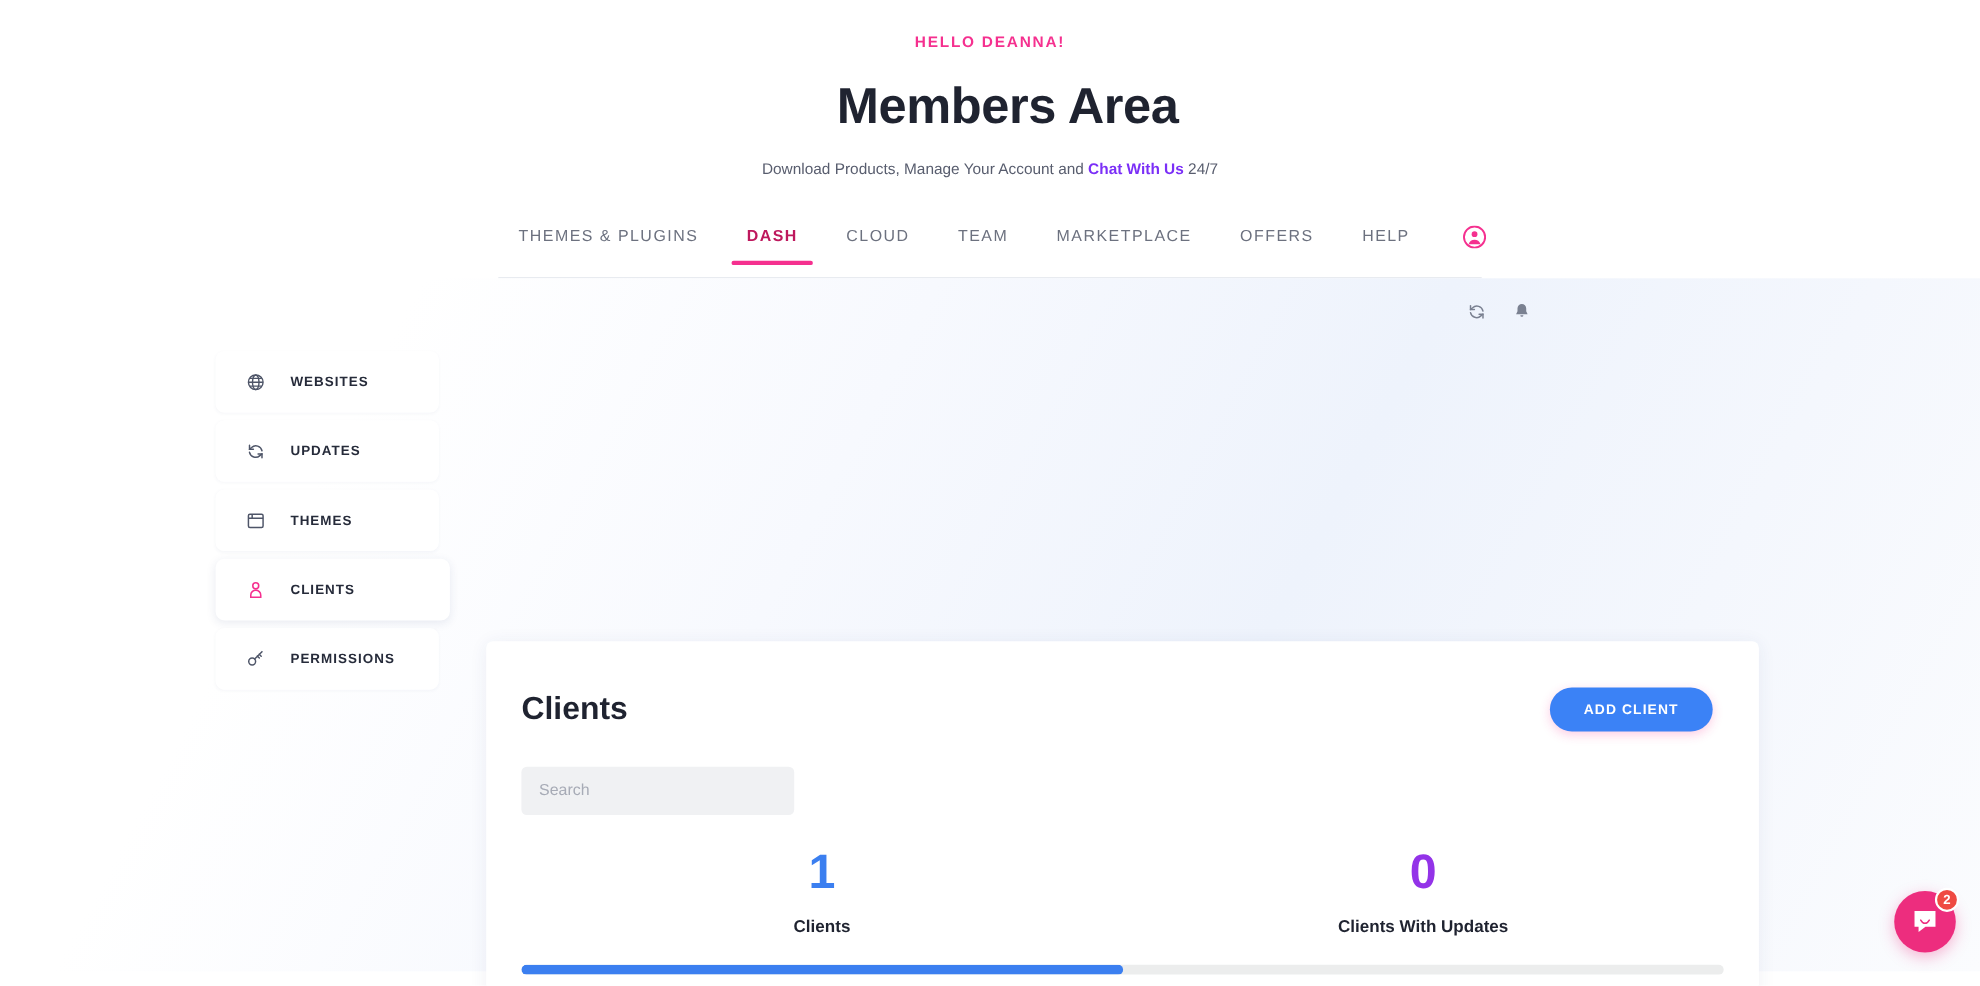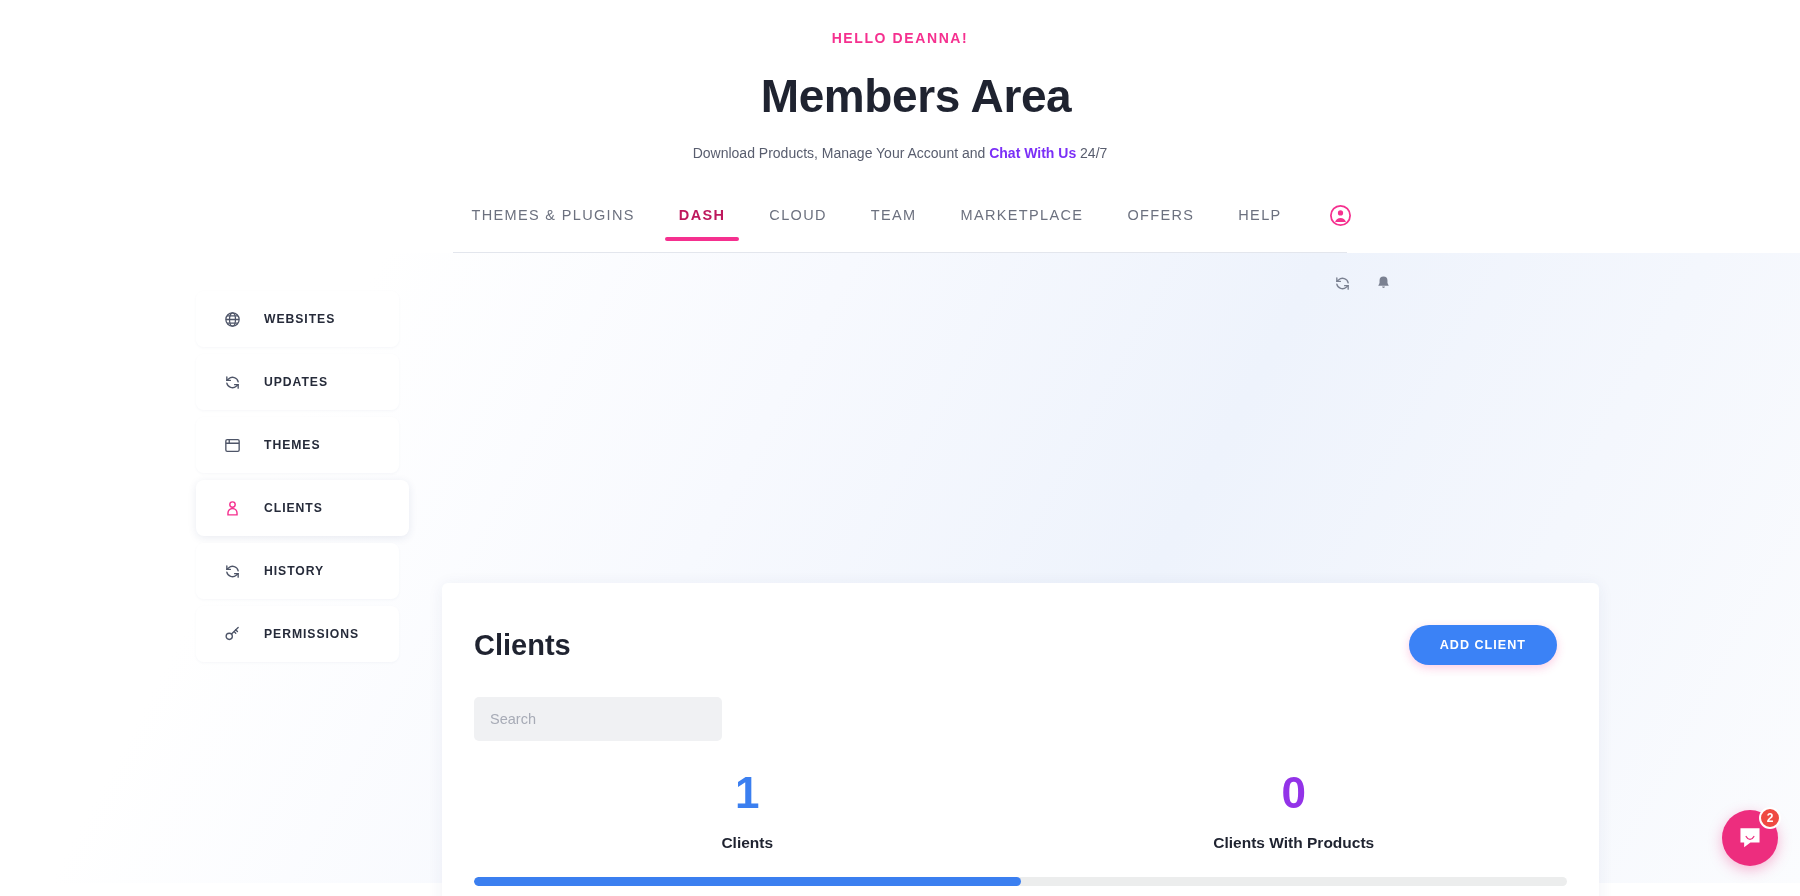--- a/index.html
+++ b/index.html
@@ -112,21 +112,21 @@
     display: flex;
     gap: 24px;
     align-items: center;
   }
   .toolbar-icons .tb-ico { cursor: pointer; opacity: .72; }
 
   
   .sidebar {
     position: absolute;
     left: 196px;
-    top: 38px;
+    top: 66px;
     width: 203px;
     display: flex;
     flex-direction: column;
     gap: 7px;
   }
   .side-item {
     background: rgba(255,255,255,0.82);
     border-radius: 8px;
     height: 56px;
     display: flex;
@@ -346,31 +346,20 @@
           <svg viewBox="0 0 24 24" width="17" height="17" fill="none" stroke="#f5308f" stroke-width="2" stroke-linecap="round">
             <circle cx="12" cy="6.4" r="3.8"></circle>
             <path d="M5.6 21v-2.6A6.4 6.4 0 0 1 12 12a6.4 6.4 0 0 1 6.4 6.4V21z"></path>
           </svg>
         </span>
         <span class="s-label">CLIENTS</span>
       </div>
       <div class="side-item">
         <span class="s-ico">
           <svg viewBox="0 0 24 24" width="17" height="17" fill="none" stroke="#4e5568" stroke-width="1.9" stroke-linecap="round">
-            <path d="M20 11a8 8 0 0 0-13.3-4.2L4 9"></path>
-            <path d="M4 4v5h5"></path>
-            <path d="M4 13a8 8 0 0 0 13.3 4.2L20 15"></path>
-            <path d="M20 20v-5h-5"></path>
-          </svg>
-        </span>
-        <span class="s-label">HISTORY</span>
-      </div>
-      <div class="side-item">
-        <span class="s-ico">
-          <svg viewBox="0 0 24 24" width="17" height="17" fill="none" stroke="#4e5568" stroke-width="1.9" stroke-linecap="round">
             <circle cx="7.4" cy="14.6" r="4.4"></circle>
             <path d="M10.6 11.4 20 2M16.4 5.2l2.6 2.6M14 7.6l2.6 2.6"></path>
           </svg>
         </span>
         <span class="s-label">PERMISSIONS</span>
       </div>
     </div>
 
   <div class="main-card">
 
@@ -381,21 +370,21 @@
 
     <input class="search-box" type="text" placeholder="Search" style="">
 
     <div class="stats-row" id="stats-row">
         <div class="stat">
           <div class="stat-num" style="color: rgb(59, 127, 240);">1</div>
           <div class="stat-label">Clients</div>
         </div>
         <div class="stat">
           <div class="stat-num" style="color: rgb(147, 51, 232);">0</div>
-          <div class="stat-label">Clients With Products</div>
+          <div class="stat-label">Clients With Updates</div>
         </div>
       </div>
 
     <div class="progress-track">
       <div class="progress-fill" id="progress-fill" style="width: 50%;"></div>
     </div>
 
     
   </div>
 

